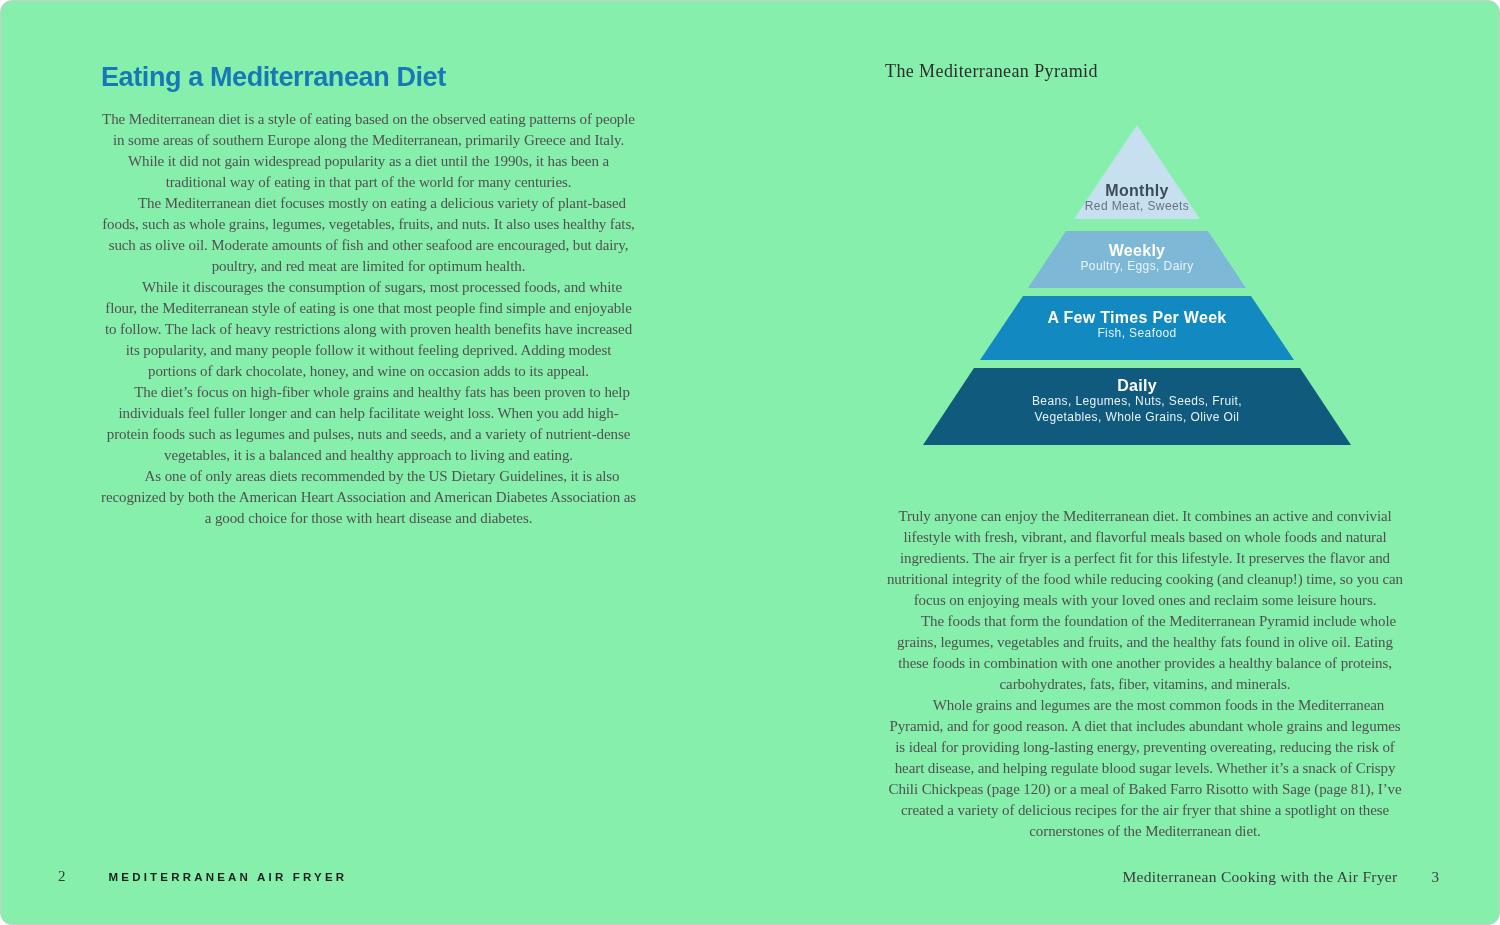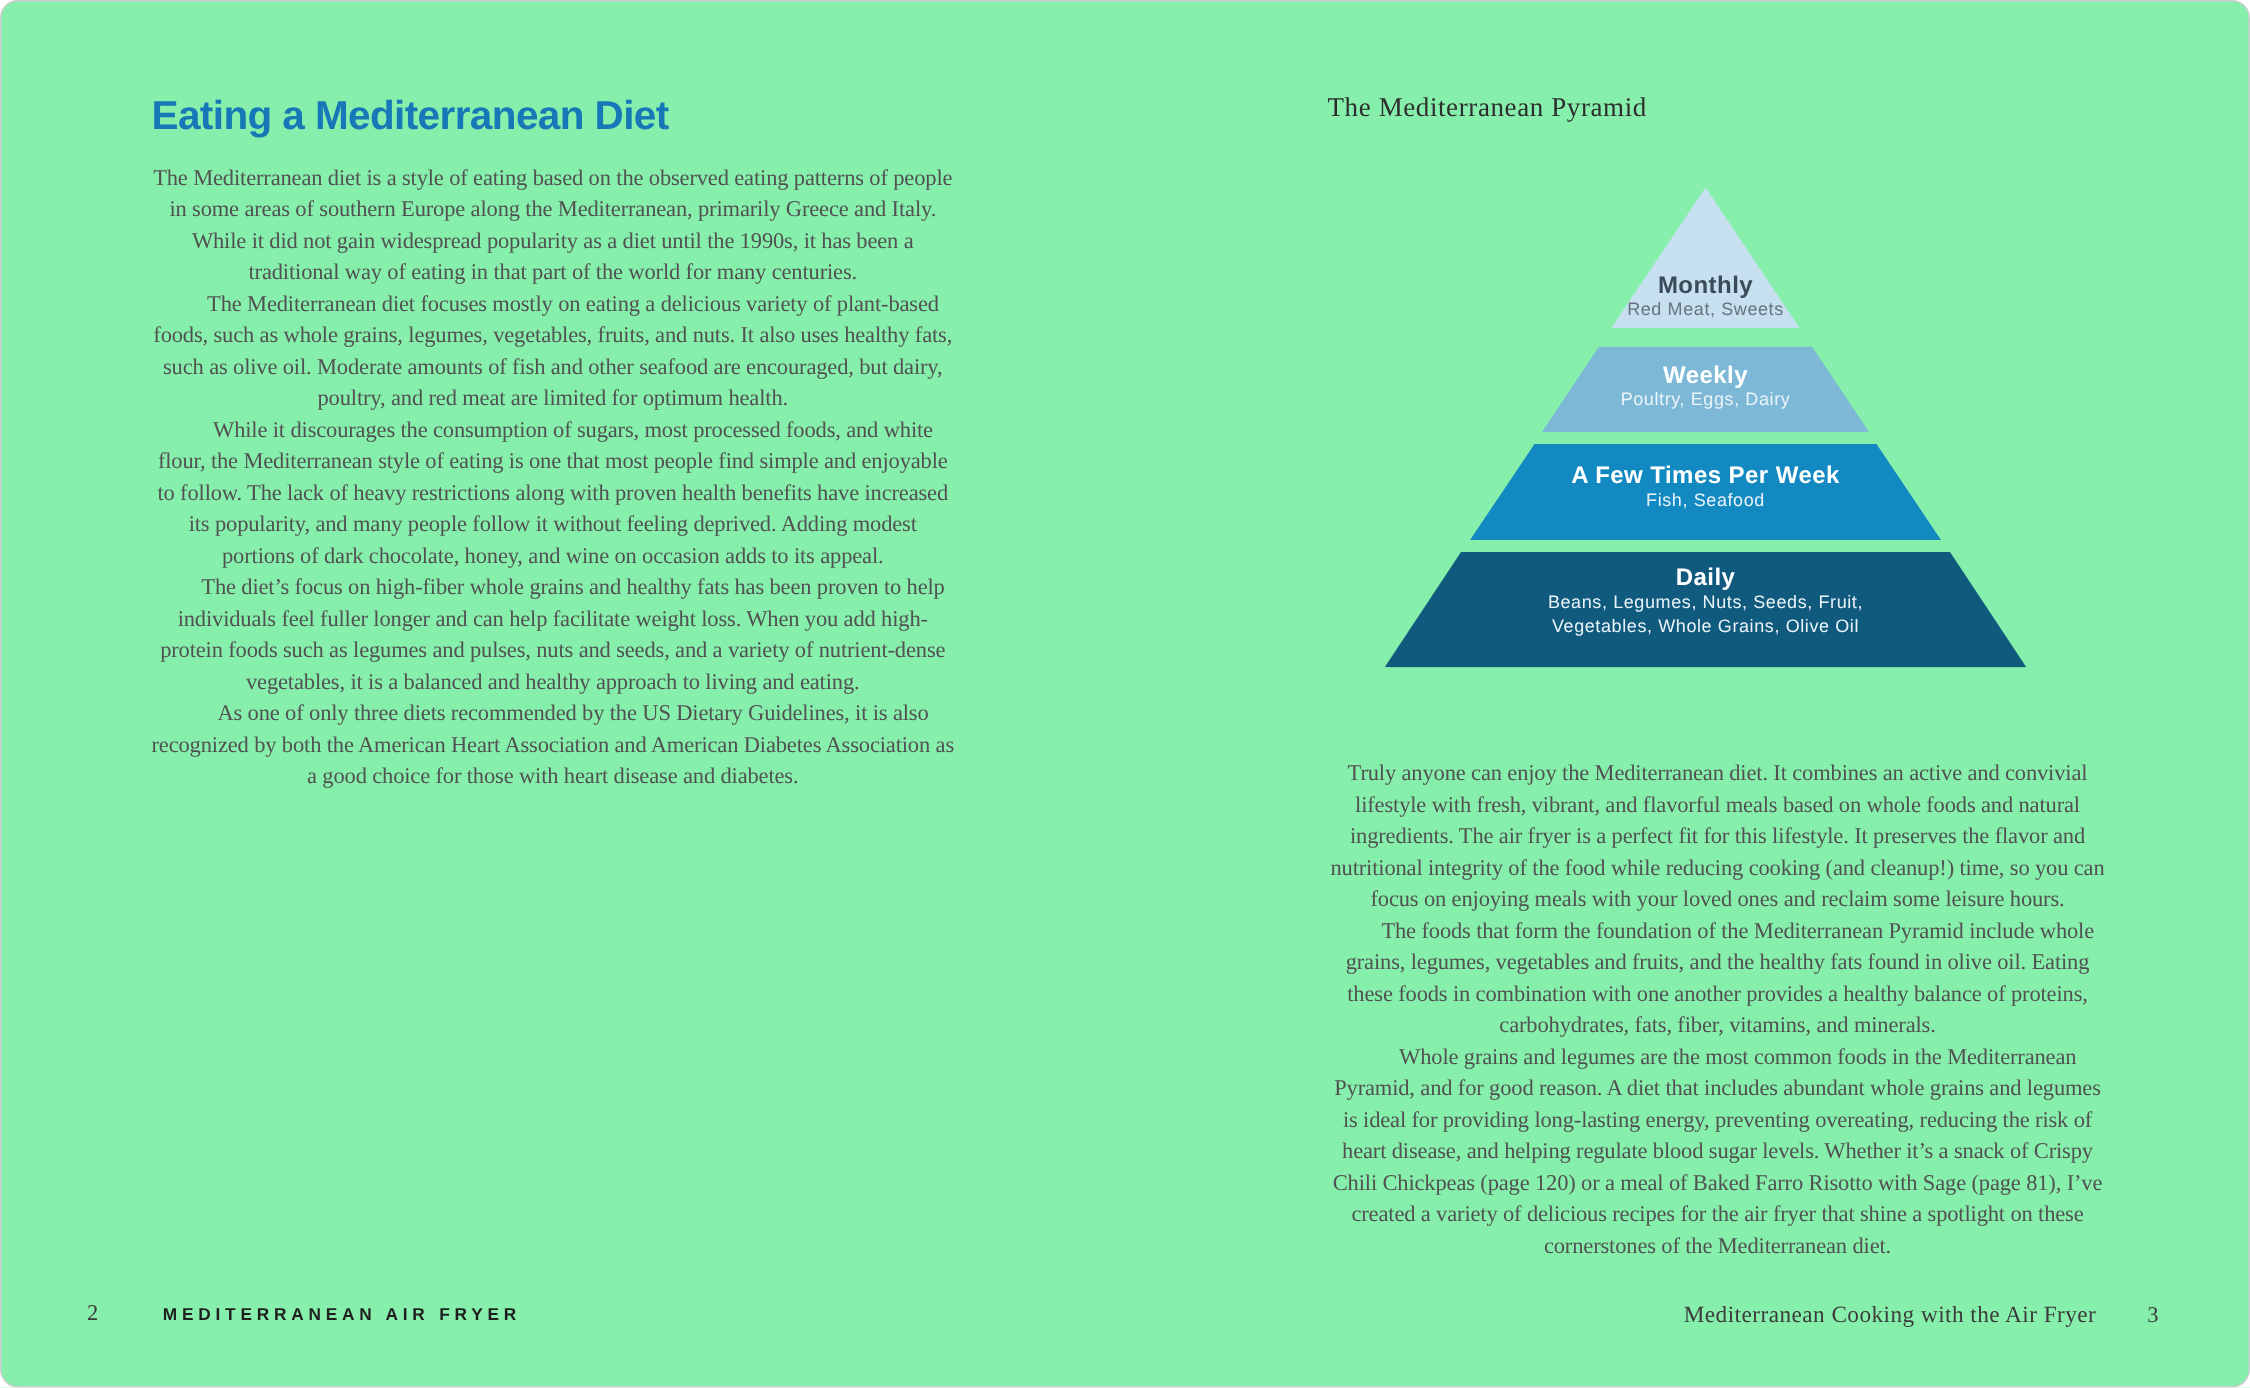--- a/index.html
+++ b/index.html
@@ -152,21 +152,21 @@
 
 <div class="sheet">
 
   <section class="left-col">
     <h1>Eating a Mediterranean Diet</h1>
     <div class="body-text">
       <p>The Mediterranean diet is a style of eating based on the observed eating patterns of people in some areas of southern Europe along the Mediterranean, primarily Greece and Italy. While it did not gain widespread popularity as a diet until the 1990s, it has been a traditional way of eating in that part of the world for many centuries.</p>
       <p>The Mediterranean diet focuses mostly on eating a delicious variety of plant-based foods, such as whole grains, legumes, vegetables, fruits, and nuts. It also uses healthy fats, such as olive oil. Moderate amounts of fish and other seafood are encouraged, but dairy, poultry, and red meat are limited for optimum health.</p>
       <p>While it discourages the consumption of sugars, most processed foods, and white flour, the Mediterranean style of eating is one that most people find simple and enjoyable to follow. The lack of heavy restrictions along with proven health benefits have increased its popularity, and many people follow it without feeling deprived. Adding modest portions of dark chocolate, honey, and wine on occasion adds to its appeal.</p>
       <p>The diet’s focus on high-fiber whole grains and healthy fats has been proven to help individuals feel fuller longer and can help facilitate weight loss. When you add high-protein foods such as legumes and pulses, nuts and seeds, and a variety of nutrient-dense vegetables, it is a balanced and healthy approach to living and eating.</p>
-      <p>As one of only three diets recommended by the US Dietary Guidelines, it is also recognized by both the American Heart Association and American Diabetes Association as a good choice for those with heart disease and diabetes.</p>
+      <p>As one of only areas diets recommended by the US Dietary Guidelines, it is also recognized by both the American Heart Association and American Diabetes Association as a good choice for those with heart disease and diabetes.</p>
     </div>
   </section>
 
   <h2 class="pyramid-title">The Mediterranean Pyramid</h2>
 
   <div class="pyramid">
     <div class="pyr-section pyr-s1" style="background: rgb(198, 224, 240);">
       <div class="pyr-label">Monthly</div>
       <div class="pyr-foods">Red Meat, Sweets</div>
     </div>

